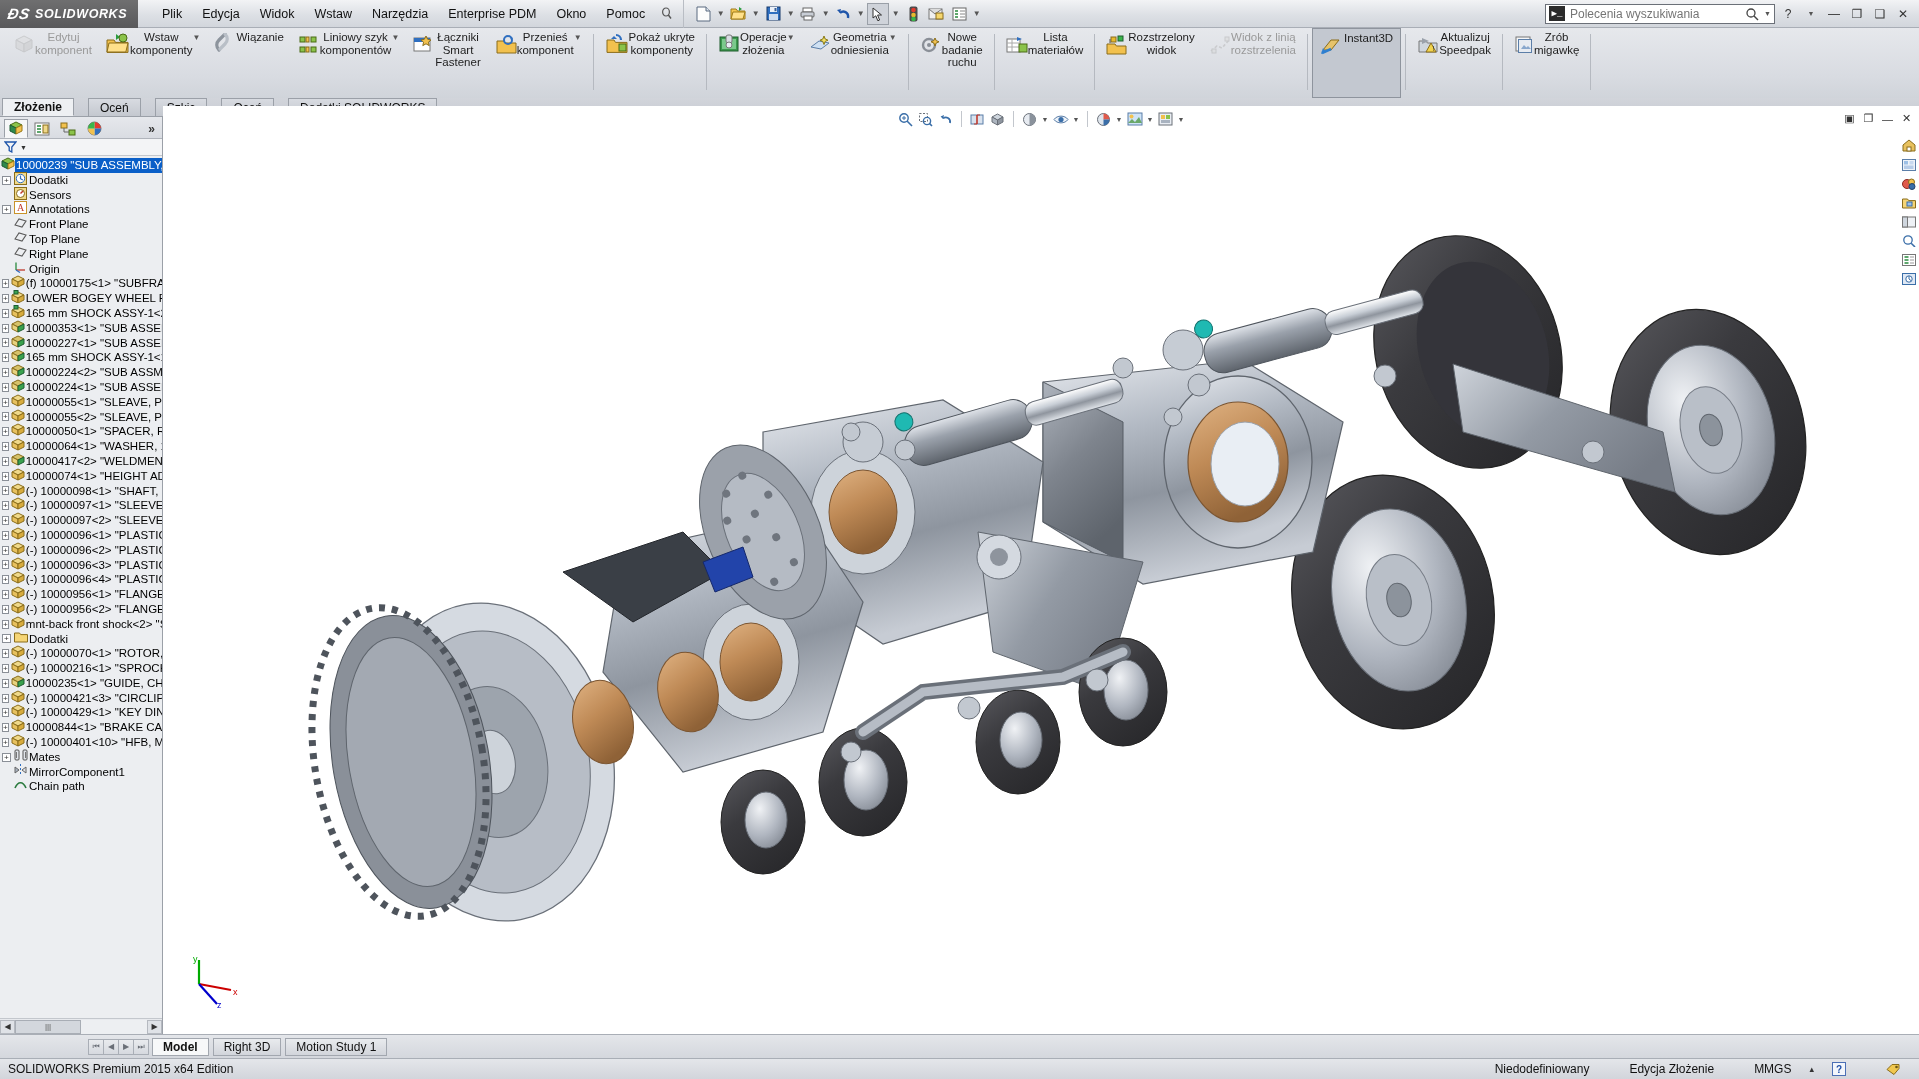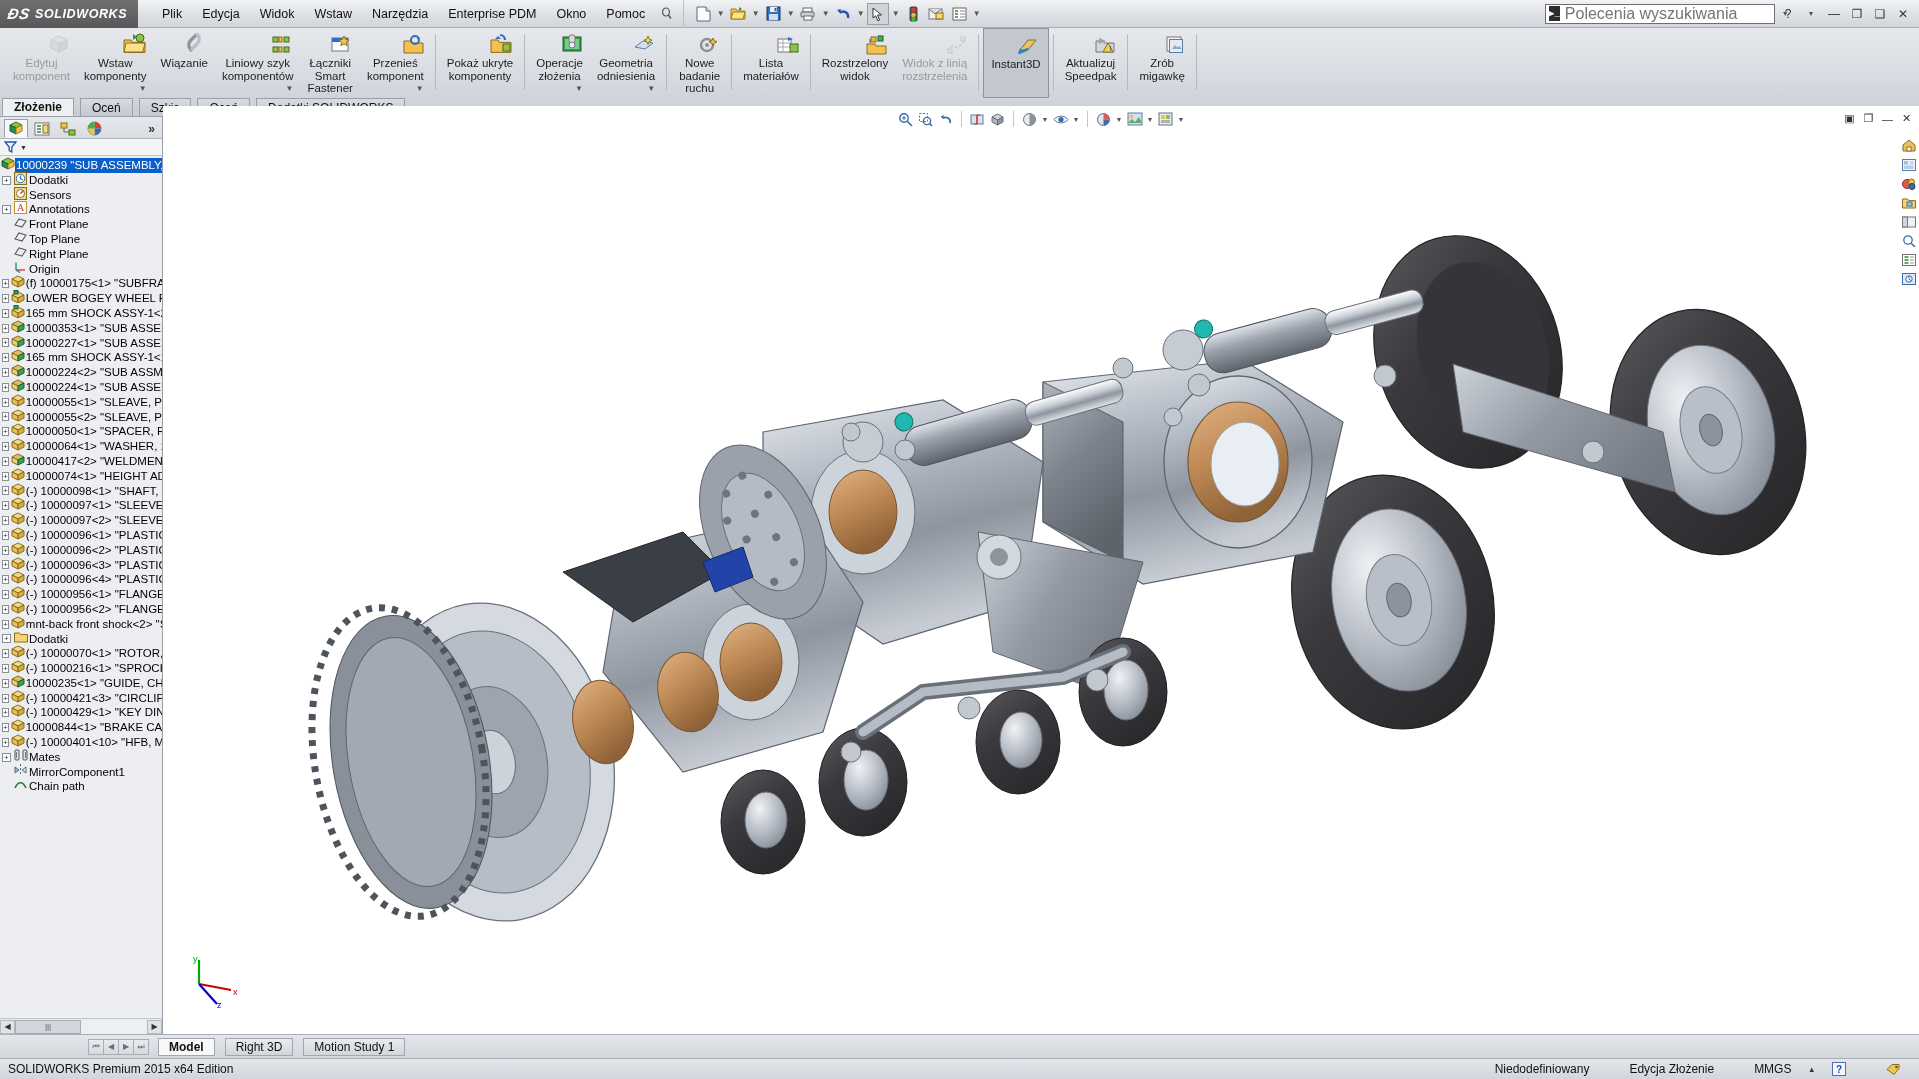--- a/index.html
+++ b/index.html
@@ -44,53 +44,53 @@
   #rightbar{ margin-left:auto; display:flex; align-items:center; gap:3px; padding-right:6px; height:28px;}
   #searchbox{
     width:230px; height:20px; background:#fff; border:1px solid #6b7078;
     display:flex; align-items:center; gap:5px; padding:0 3px; font-size:12px;
   }
   #searchbox .term{
     width:16px;height:15px;background:#2b2b2b;color:#fff;font-size:9px;
     display:flex;align-items:center;justify-content:center; font-family:"Liberation Mono",monospace;
   }
   #searchbox input{
-    border:0; outline:0; flex:1; font-size:16px; color:#737373;
+    border:0; outline:0; flex:1; font-size:12px; color:#737373;
     font-family:"Liberation Sans",sans-serif; background:transparent;
   }
   .wbtn{ width:20px;height:20px;display:flex;align-items:center;justify-content:center;font-size:12px;color:#333;}
   
   #ribbon{
     position:absolute; left:0; top:28px; width:1919px; height:70px;
     background:linear-gradient(#e6e8ec,#d8dbe1 70%,#d0d4da);
     display:flex; align-items:stretch; padding-left:6px;
   }
   .rbtn{
     width:auto; min-width:56px; padding:3px 7px 0 7px;
-    display:flex; flex-direction:column; align-items:flex-end;
+    display:flex; flex-direction:row; align-items:flex-start;
     text-align:center; font-size:11.5px; line-height:12.5px; color:#1d1d1d;
     cursor:default; position:relative;
   }
   .rbtn.disabled{ color:#9a9a9a; }
   .rbtn.active{ background:#c3c8d0; border:1px solid #8e949d; }
   .rbtn .ico{ height:24px; display:flex; align-items:flex-end; justify-content:center; margin-bottom:2px; }
   .rbtn .lbl{ white-space:pre-line; }
   .rbtn .drop{ font-size:8px; color:#555; margin-top:1px;}
   .rsep{ width:1px; background:#b5b9c0; margin:6px 4px 8px 4px;}
   
   #cmdtabs{
     position:absolute; left:0; top:98px; height:19px; width:1919px;
     display:flex; align-items:flex-end; padding-left:2px;
     background:linear-gradient(#d2d5db,#c8ccd3);
     border-bottom:1px solid #9ba0a8;
   }
   .ctab{
     height:18px; padding:0 11px; font-size:12px; display:flex; align-items:center;
     background:linear-gradient(#d8dbe1,#c4c8cf); border:1px solid #9ba0a8;
-    border-bottom:none; margin-right:6px; color:#111; cursor:default;
+    border-bottom:none; margin-right:14px; color:#111; cursor:default;
   }
   .ctab.sel{ background:#eef0f3; font-weight:bold; border-bottom:1px solid #eef0f3; }
   
   #viewbar{
     position:absolute; left:163px; top:106px; width:1756px; height:26px;
     display:flex; align-items:center; justify-content:center; gap:1px;
     background:#fff;
   }
   .vbtn{ width:19px;height:20px;display:flex;align-items:center;justify-content:center;font-size:12px;}
   .vcar{ width:10px;height:20px;display:flex;align-items:center;justify-content:center;color:#555;font-size:7px;}
@@ -141,21 +141,21 @@
   #bottomtabs{
     position:absolute; left:0; bottom:21px; width:1919px; height:24px;
     background:linear-gradient(#e4e6ea,#d4d7dd); border-top:1px solid #a9aeb6;
     display:flex; align-items:center; padding-left:2px;
   }
   #navbtns{ display:flex; margin-left:86px; }
   #navbtns .nb{ width:16px;height:16px;display:flex;align-items:center;justify-content:center;font-size:8px;
     background:linear-gradient(#e9ebee,#d6d9df); border:1px solid #a9aeb6; margin-right:-1px; color:#6a6f77;}
   .btab{
     height:18px; padding:0 10px; display:flex; align-items:center; font-size:12px;
-    background:linear-gradient(#e9ebee,#d2d5db); border:1px solid #a2a7af; margin-left:10px; color:#111; cursor:default;
+    background:linear-gradient(#e9ebee,#d2d5db); border:1px solid #a2a7af; margin-left:4px; color:#111; cursor:default;
   }
   .btab.sel{ background:#f7f8f9; font-weight:bold;}
   #statusbar{
     position:absolute; left:0; bottom:0; width:1919px; height:21px;
     background:linear-gradient(#e4e6ea,#d2d5db); border-top:1px solid #a9aeb6;
     display:flex; align-items:center; font-size:12px; padding:0 8px; color:#111;
   }
   #statusbar .sright{ margin-left:auto; display:flex; align-items:center; gap:40px; padding-right:10px;}
   .sicon{ width:15px;height:14px;display:flex;align-items:center;justify-content:center;font-size:10px;}
   .box-q{ width:14px;height:14px;border:1px solid #4b6fb5; background:#f3f6fb; color:#1f4fa8;

